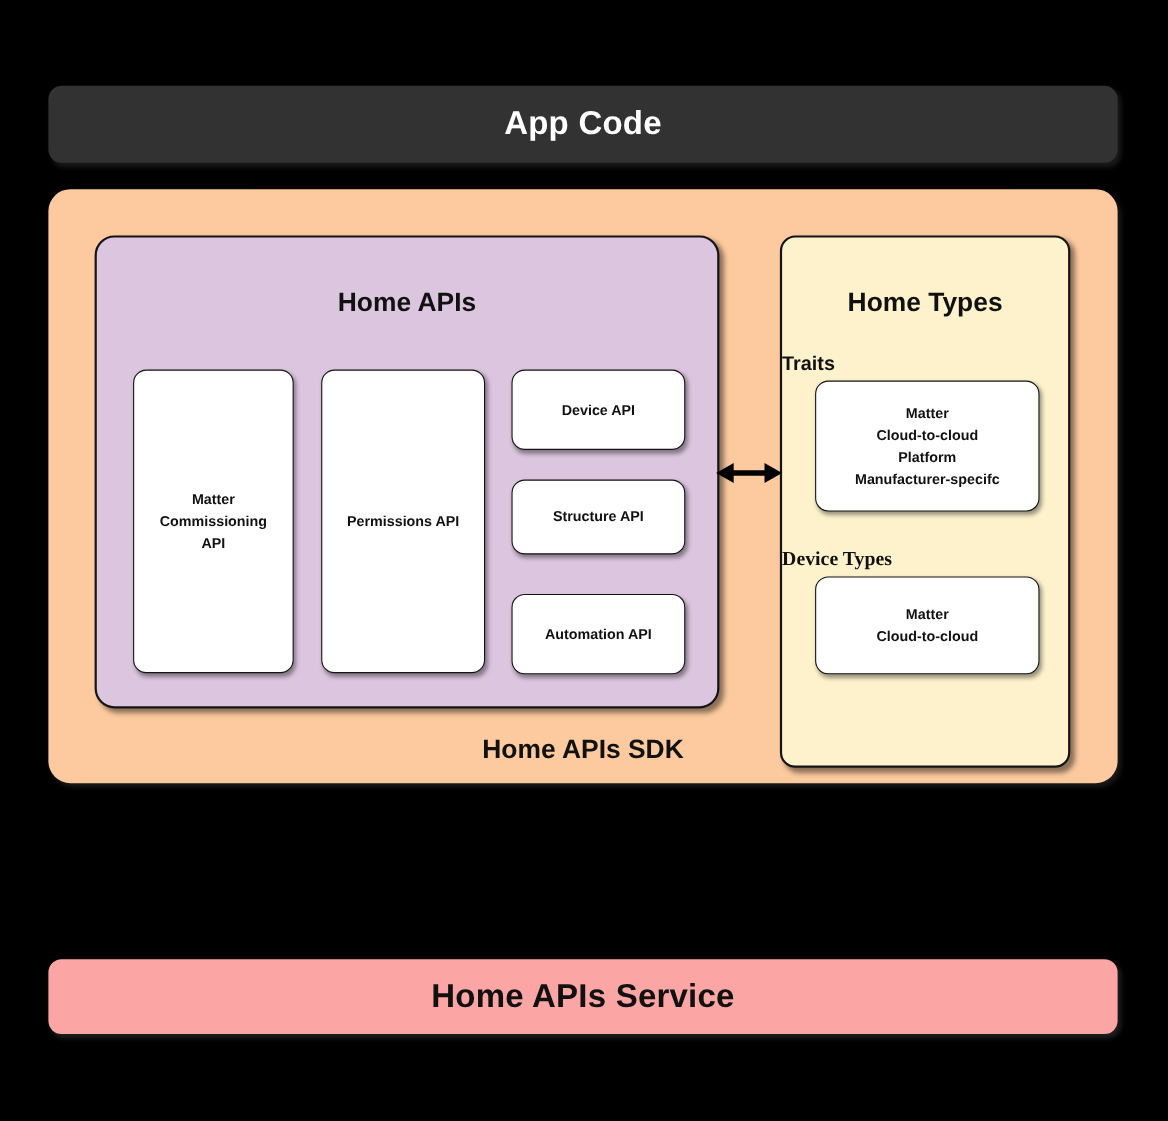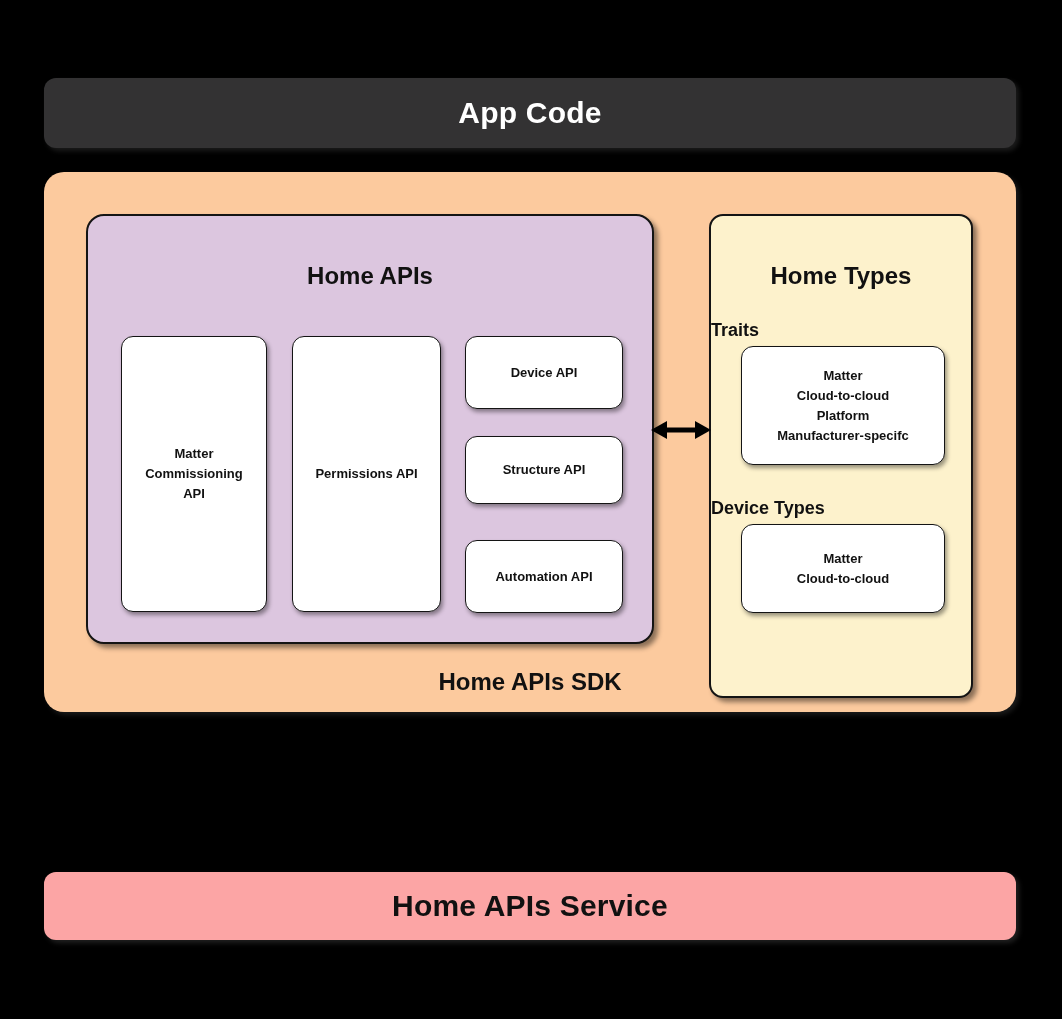--- a/index.html
+++ b/index.html
@@ -123,21 +123,21 @@
     padding: 8px;
   }
   
   #card-matter-commissioning { left: 33px;  top: 120px; width: 146px; height: 276px; }
   #card-permissions          { left: 204px; top: 120px; width: 149px; height: 276px; }
   #card-device               { left: 377px; top: 120px; width: 158px; height: 73px; }
   #card-structure            { left: 377px; top: 220px; width: 158px; height: 68px; }
   #card-automation           { left: 377px; top: 324px; width: 158px; height: 73px; }
   
   #traits-heading       { top: 104px; }
-  #device-types-heading { top: 282px; }
+  #device-types-heading { top: 282px; font-family: Liberation Serif, serif; }
   #card-traits       { left: 30px; top: 130px; width: 204px; height: 119px; }
   #card-device-types { left: 30px; top: 308px; width: 204px; height: 89px; }
   
   #arrow-wrap {
     position: absolute;
     left: 650px;
     top: 416px;
     width: 62px;
     height: 28px;
   }

